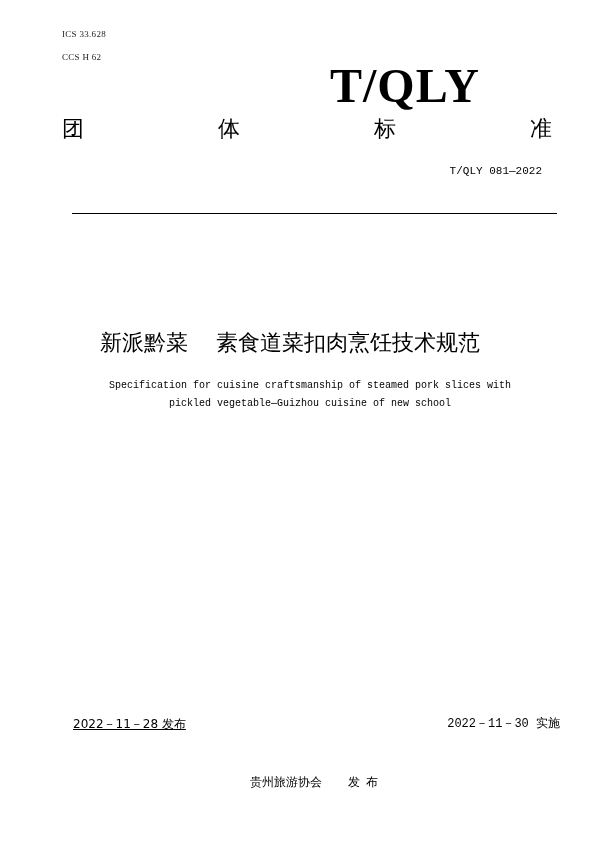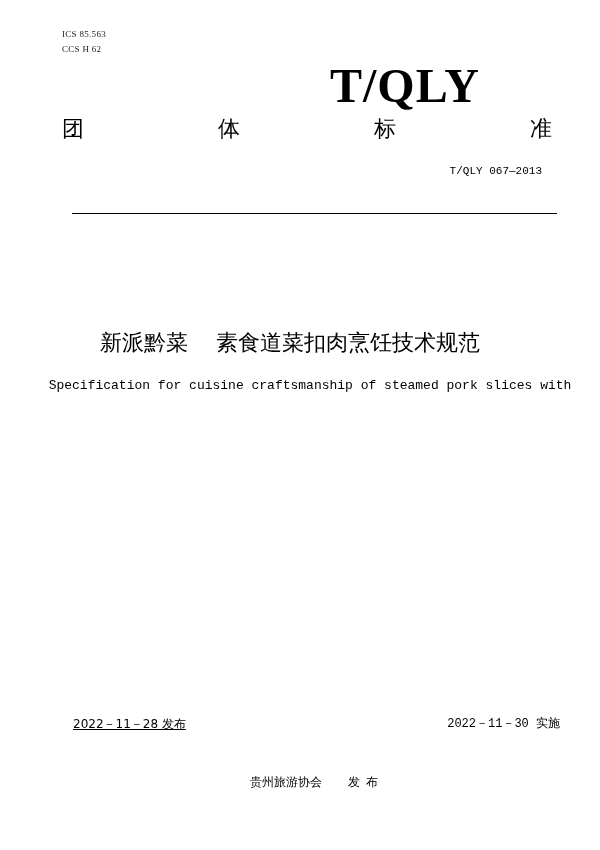--- a/index.html
+++ b/index.html
@@ -1,58 +1,59 @@
 <!DOCTYPE html>
 <html><head>
 <meta charset="utf-8">
 <style>
   html, body { margin: 0; padding: 0; background: #ffffff; }
   body { width: 600px; height: 850px; position: relative; overflow: hidden; color: #000; }
   .abs { position: absolute; }
   .ics, .ccs { left: 62px; font-family: "Liberation Serif", serif; font-size: 9px; letter-spacing: 0.3px; color: #222; }
   .ics { top: 29px; }
-  .ccs { top: 44px; }
+  .ccs { top: 52px; }
   .logo { left: 330px; top: 58px; width: 200px; font-family: "Liberation Serif", serif; font-weight: bold; font-size: 48px; line-height: 56px; letter-spacing: 1px; }
   .std-type { left: 62px; top: 112px; width: 490px; height: 34px; display: flex; justify-content: space-between; font-family: "DejaVu Sans", sans-serif; font-size: 22px; line-height: 34px; }
   .std-no { left: 300px; top: 163px; width: 242px; text-align: right; font-family: "Liberation Mono", monospace; font-size: 11px; line-height: 16px; }
   .rule { left: 72px; top: 213px; width: 485px; height: 1.2px; background: #000; }
   .title-cn { left: 0; top: 327px; width: 580px; text-align: center; font-family: "DejaVu Sans", sans-serif; font-size: 22px; line-height: 32px; }
   .title-cn .gap { display: inline-block; width: 28px; }
-  .title-en { left: 40px; top: 377px; width: 540px; text-align: center; font-family: "Liberation Mono", monospace; font-size: 13px; line-height: 18px; }
+  .title-en { left: 40px; top: 377px; width: 540px; text-align: center; font-family: "Liberation Mono", monospace; font-size: 10px; line-height: 18px; }
   .date-pub { left: 73px; top: 714px; font-family: "DejaVu Sans", sans-serif; font-size: 12px; line-height: 20px; text-decoration: underline; }
   .date-impl { right: 40px; top: 714px; font-family: Liberation Mono, monospace; font-size: 12px; line-height: 20px; }
   .issuer { left: 14px; top: 772px; width: 600px; text-align: center; font-family: Liberation Sans, sans-serif; font-size: 12px; line-height: 20px; }
   .issuer .gap { display: inline-block; width: 26px; }
   .issuer .sp { display: inline-block; width: 6px; }
 </style>
 </head>
 <body>
 
-<div class="abs ics">ICS 85.563</div>
+<div class="abs ics">ICS 33.628</div>
 <div class="abs ccs">CCS H 62</div>
 
 <div class="abs logo">T/QLY</div>
 
 <div class="abs std-type">
   <span>团</span>
   <span>体</span>
   <span>标</span>
   <span>准</span>
 </div>
 
-<div class="abs std-no">T/QLY 067—2013</div>
+<div class="abs std-no">T/QLY 081—2022</div>
 
 <div class="abs rule"></div>
 
 <div class="abs title-cn">
   <span>新派黔菜</span><span class="gap"></span><span>素食道菜扣肉烹饪技术规范</span>
 </div>
 
 <div class="abs title-en">
   <div>Specification for cuisine craftsmanship of steamed pork slices with</div>
+  <div>pickled vegetable—Guizhou cuisine of new school</div>
 </div>
 
 <div class="abs date-pub">2022－11－28 发布</div>
 <div class="abs date-impl">2022－11－30 实施</div>
 
 <div class="abs issuer">
   <span>贵州旅游协会</span><span class="gap"></span><span>发</span><span class="sp"></span><span>布</span>
 </div>
 
 </body></html>

